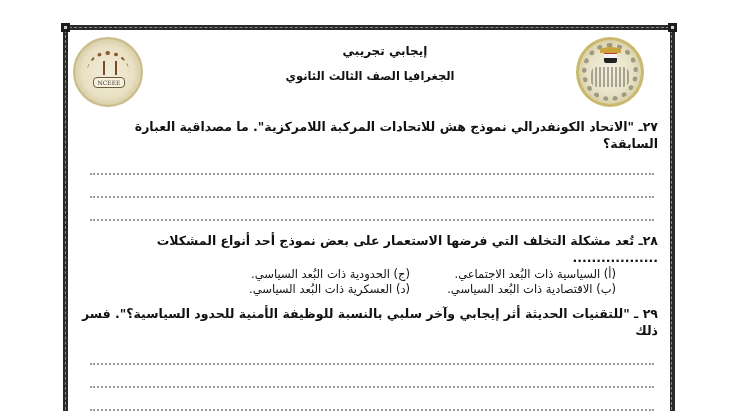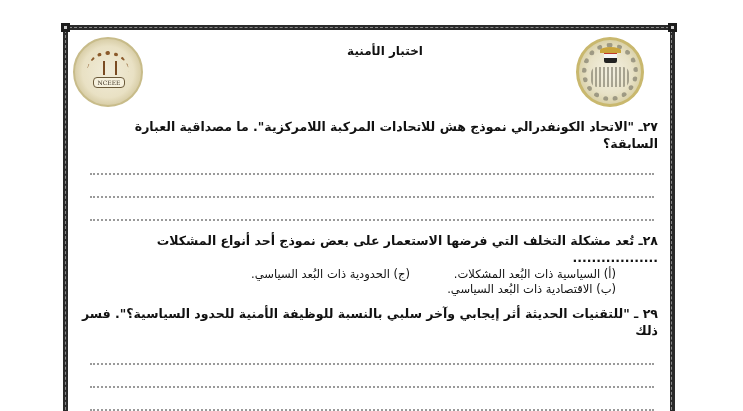--- a/index.html
+++ b/index.html
@@ -219,38 +219,40 @@
   <div class="ribbon">NCEEE</div>
 </div>
 
 <div class="logo logo-right">
   <div class="ring-text"></div>
   <div class="eagle"></div>
   <div class="calligraphy"></div>
 </div>
 
 <div class="header-titles">
-  <div class="header-title">اختبار الأمنية</div>
+  <div class="header-title">إيجابي تجريبي</div>
+  <div class="header-subtitle">الجغرافيا الصف الثالث الثانوي</div>
 </div>
 
 <div class="content q27">
   <div class="question">٢٧ـ "الاتحاد الكونفدرالي نموذج هش للاتحادات المركبة اللامركزية". ما مصداقية العبارة السابقة؟</div>
 </div>
 <div class="q27-lines">
   <div class="answer-line"></div>
   <div class="answer-line"></div>
   <div class="answer-line"></div>
 </div>
 
 <div class="content q28">
   <div class="question">٢٨ـ تُعد مشكلة التخلف التي فرضها الاستعمار على بعض نموذج أحد أنواع المشكلات ..................</div>
   <div class="options">
-    <div class="option">(أ) السياسية ذات البُعد المشكلات.</div>
+    <div class="option">(أ) السياسية ذات البُعد الاجتماعي.</div>
     <div class="option">(ج) الحدودية ذات البُعد السياسي.</div>
     <div class="option">(ب) الاقتصادية ذات البُعد السياسي.</div>
+    <div class="option">(د) العسكرية ذات البُعد السياسي.</div>
   </div>
 </div>
 
 <div class="content q29">
   <div class="question">٢٩ ـ "للتقنيات الحديثة أثر إيجابي وآخر سلبي بالنسبة للوظيفة الأمنية للحدود السياسية؟". فسر ذلك</div>
 </div>
 <div class="q29-lines">
   <div class="answer-line"></div>
   <div class="answer-line"></div>
   <div class="answer-line"></div>

